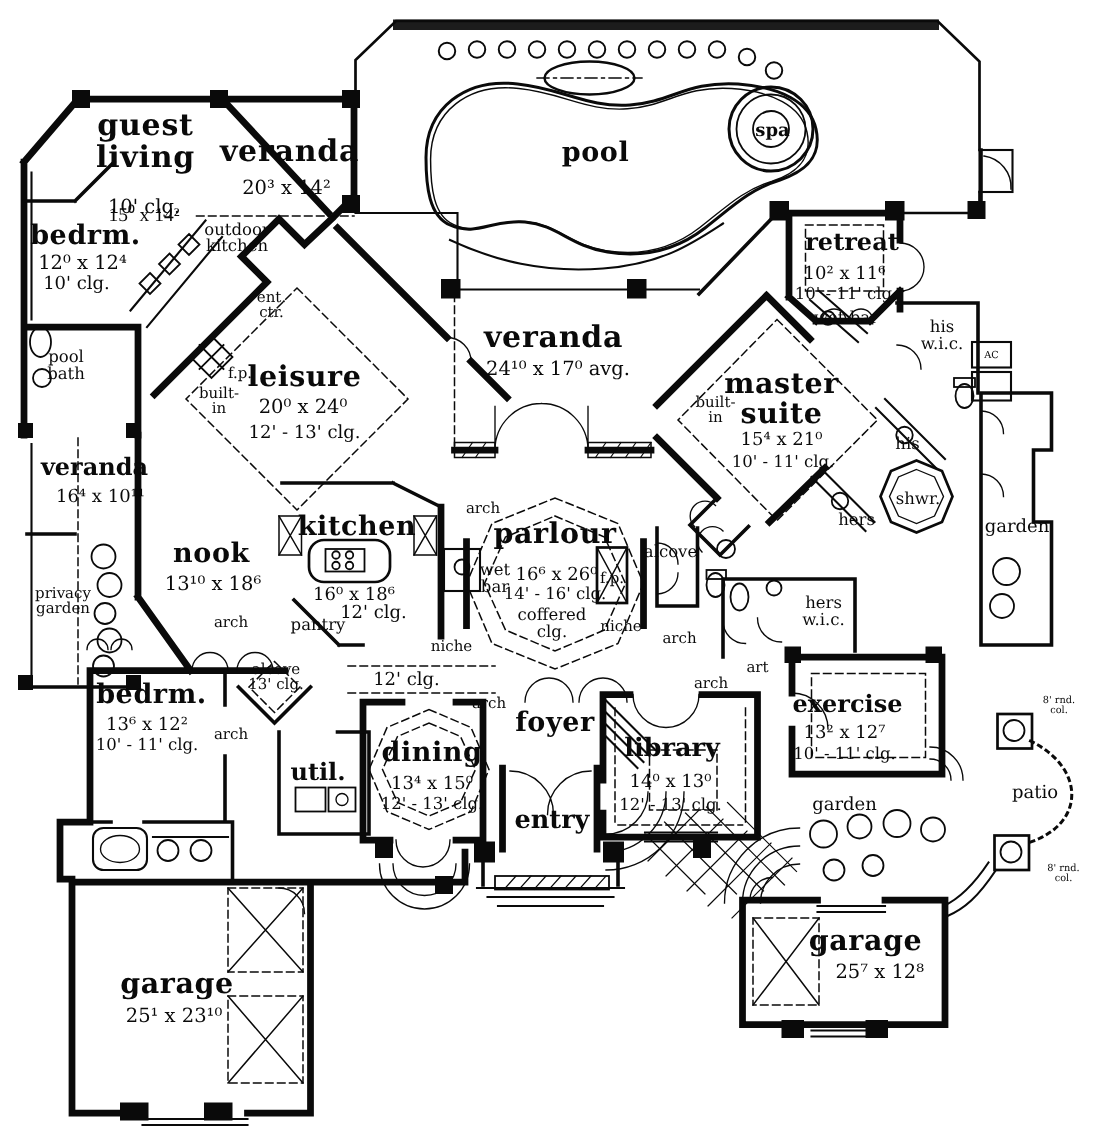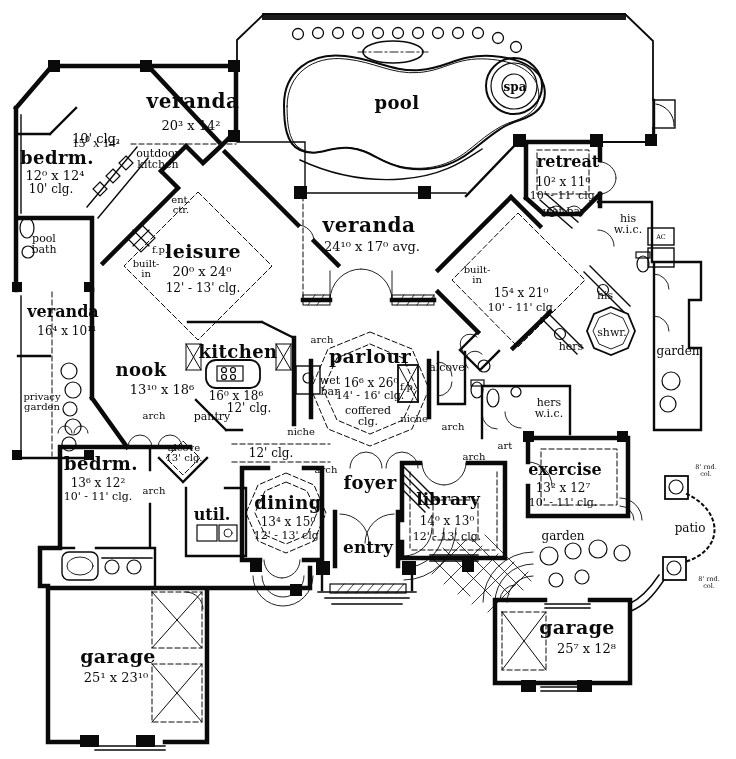--- a/index.html
+++ b/index.html
@@ -245,20 +245,22 @@
           <rect x="136" y="735" width="19" height="12"></rect>
       <rect x="521" y="680" width="15" height="12"></rect>
           <rect x="577" y="680" width="15" height="12"></rect>
       <rect x="523" y="431" width="11" height="11"></rect>
           <rect x="617" y="431" width="11" height="11"></rect>
     </g>
   </g>
 </svg>
 
 <div id="labels">
+      <div class="lbl b20" style="left: 97px; top: 94px;">guest
+living</div>
       <div class="lbl d13" style="left: 96px; top: 143px; font-family: Liberation Serif, serif;">15⁰ x 14²</div>
       <div class="lbl d13" style="left: 96px; top: 139px;">10' clg.</div>
       <div class="lbl b20" style="left: 193px; top: 101px;">veranda</div>
       <div class="lbl d13" style="left: 191px; top: 126px;">20³ x 14²</div>
       <div class="lbl b18" style="left: 397px; top: 103px;">pool</div>
       <div class="lbl b13" style="left: 515px; top: 87px;">spa</div>
       <div class="lbl b18" style="left: 57px; top: 158px;">bedrm.</div>
       <div class="lbl d13" style="left: 55px; top: 176px;">12⁰ x 12⁴</div>
       <div class="lbl d12" style="left: 51px; top: 189px;">10' clg.</div>
       <div class="lbl s11" style="left: 158px; top: 159px;">outdoor
@@ -274,34 +276,36 @@
       <div class="lbl s11" style="left: 628px; top: 224px;">his
 w.i.c.</div>
       <div class="lbl b20" style="left: 369px; top: 225px;">veranda</div>
       <div class="lbl d13" style="left: 372px; top: 247px; text-align: center;">24¹⁰ x 17⁰ avg.</div>
       <div class="lbl b19" style="left: 203px; top: 252px;">leisure</div>
       <div class="lbl d13" style="left: 202px; top: 272px;">20⁰ x 24⁰</div>
       <div class="lbl d12" style="left: 203px; top: 288px;">12' - 13' clg.</div>
       <div class="lbl t10" style="left: 160px; top: 250px;">f.p.</div>
       <div class="lbl t10" style="left: 146px; top: 269px;">built-
 in</div>
+      <div class="lbl b19" style="left: 521px; top: 267px;">master
+suite</div>
       <div class="lbl d12" style="left: 521px; top: 293px;">15⁴ x 21⁰</div>
       <div class="lbl s11" style="left: 522px; top: 308px;">10' - 11' clg.</div>
       <div class="lbl t10" style="left: 477px; top: 275px;">built-
 in</div>
       <div class="lbl s11" style="left: 605px; top: 296px;">his</div>
       <div class="lbl s11" style="left: 571px; top: 347px;">hers</div>
       <div class="lbl s11" style="left: 612px; top: 333px;">shwr.</div>
       <div class="lbl d12" style="left: 678px; top: 351px;">garden</div>
       <div class="lbl b16" style="left: 63px; top: 312px;">veranda</div>
       <div class="lbl d12" style="left: 67px; top: 331px;">16⁴ x 10¹¹</div>
       <div class="lbl t10" style="left: 42px; top: 402px;">privacy
 garden</div>
       <div class="lbl b18" style="left: 141px; top: 370px;">nook</div>
-      <div class="lbl d13" style="left: 142px; top: 390px; margin-left: 20px;">13¹⁰ x 18⁶</div>
+      <div class="lbl d13" style="left: 142px; top: 390px;">13¹⁰ x 18⁶</div>
       <div class="lbl b18" style="left: 238px; top: 352px;">kitchen</div>
       <div class="lbl d12" style="left: 236px; top: 396px;">16⁰ x 18⁶</div>
       <div class="lbl d12" style="left: 249px; top: 408px;">12' clg.</div>
       <div class="lbl s11" style="left: 212px; top: 417px;">pantry</div>
       <div class="lbl s11" style="left: 330px; top: 386px;">wet
 bar</div>
       <div class="lbl b19" style="left: 370px; top: 357px;">parlour</div>
       <div class="lbl d12" style="left: 371px; top: 383px;">16⁶ x 26⁰</div>
       <div class="lbl s11" style="left: 370px; top: 396px;">14' - 16' clg.</div>
       <div class="lbl s11" style="left: 368px; top: 416px;">coffered

